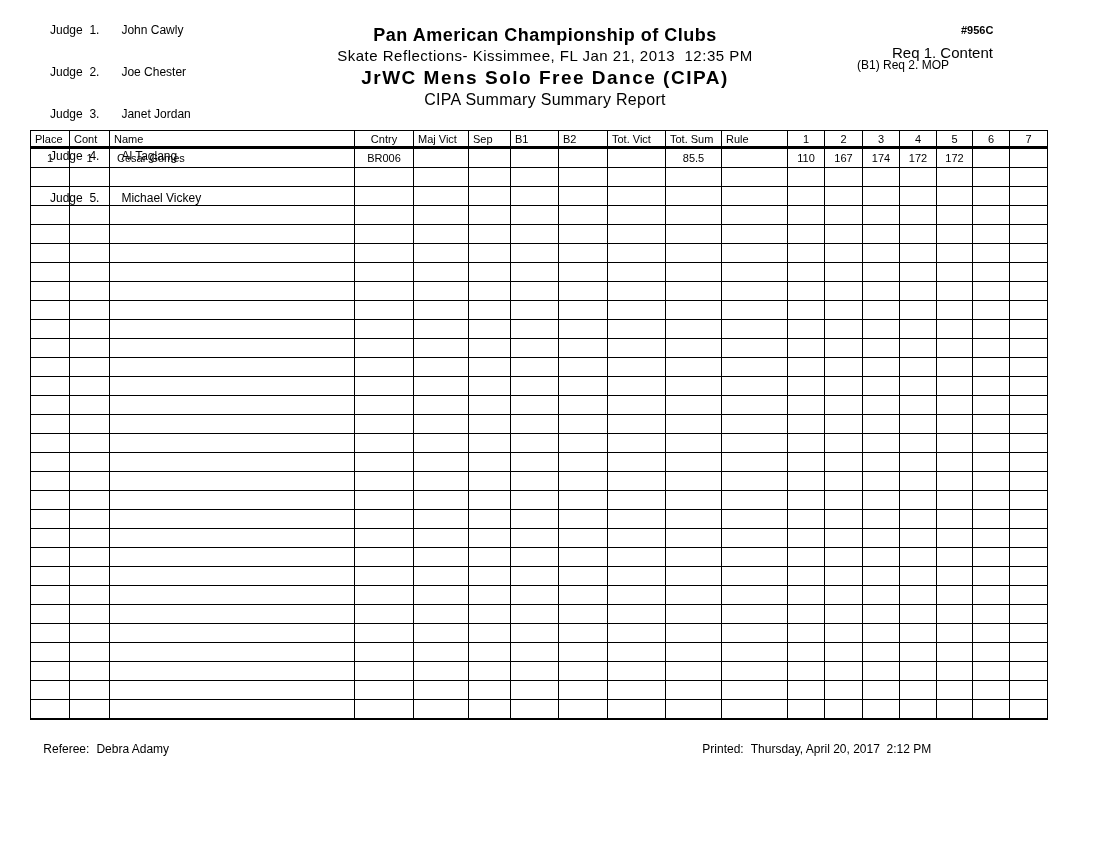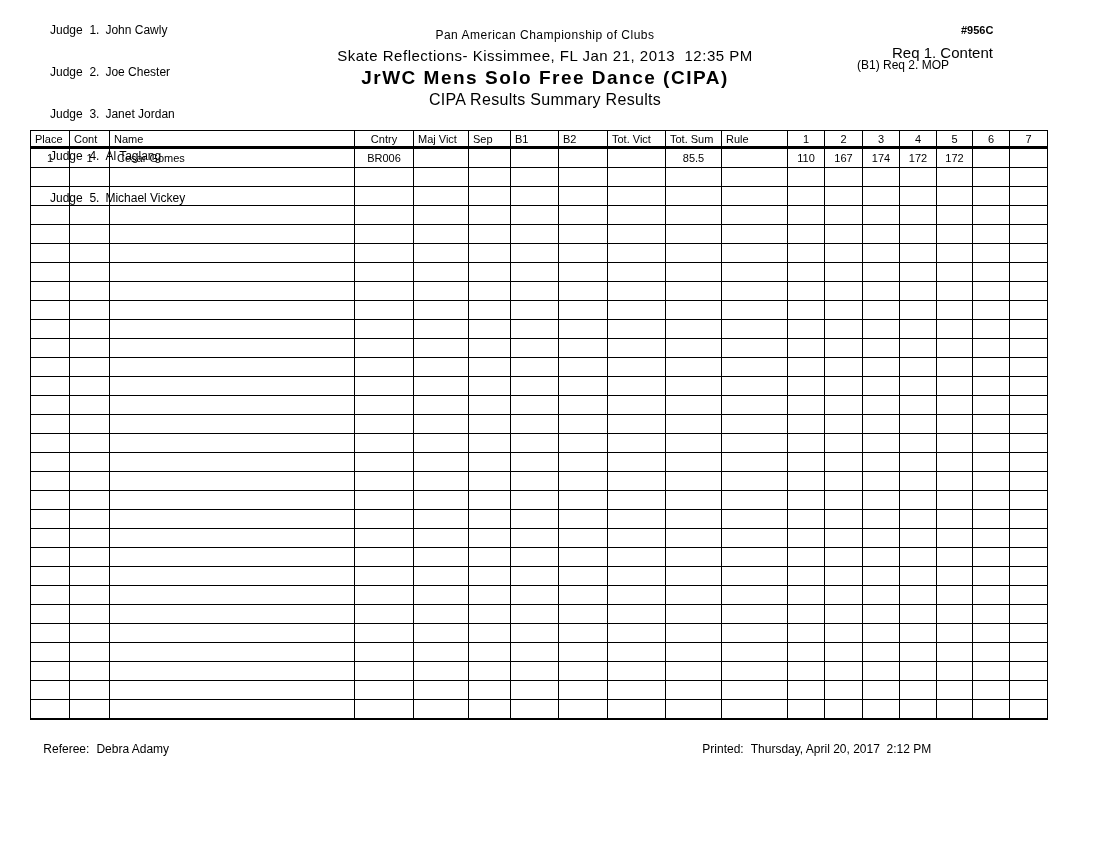--- a/index.html
+++ b/index.html
@@ -16,33 +16,33 @@
   
   .judges {
     position: absolute;
     left: 30px;
     top: 9px;
     font-size: 12px;
     line-height: 14px;
   }
   .judge-row { white-space: pre; }
   .judge-label { white-space: pre; }
-  .judge-name { margin-left: 6px; }
+  .judge-name { margin-left: 22px; }
 
   
   .title-block {
     position: absolute;
     left: 190px;
     top: 24px;
     width: 710px;
     text-align: center;
   }
   .title-main {
-    font-size: 12px;
-    font-weight: normal;
+    font-size: 18px;
+    font-weight: bold;
     letter-spacing: 0.5px;
     line-height: 22px;
     white-space: pre;
   }
   .title-venue {
     font-size: 15px;
     letter-spacing: 0.5px;
     line-height: 20px;
     white-space: pre;
   }
@@ -160,21 +160,21 @@
     </div>
     <div class="judge-row">
       <span class="judge-label">Judge  5.</span><span class="judge-name">Michael Vickey</span>
     </div>
   </div>
 
   <div class="title-block">
     <div class="title-main">Pan American Championship of Clubs</div>
     <div class="title-venue">Skate Reflections- Kissimmee, FL Jan 21, 2013  12:35 PM</div>
     <div class="title-event">JrWC Mens Solo Free Dance (CIPA)</div>
-    <div class="title-report">CIPA Results Summary Results</div>
+    <div class="title-report">CIPA Summary Summary Report</div>
   </div>
 
   <div class="event-number">#956C</div>
   <div class="req-line-1">Req 1. Content</div>
   <div class="req-line-2">(B1) Req 2. MOP</div>
 
   <table class="results" id="results-table">
       <colgroup>
         <col style="width: 39px;">
         <col style="width: 40px;">

